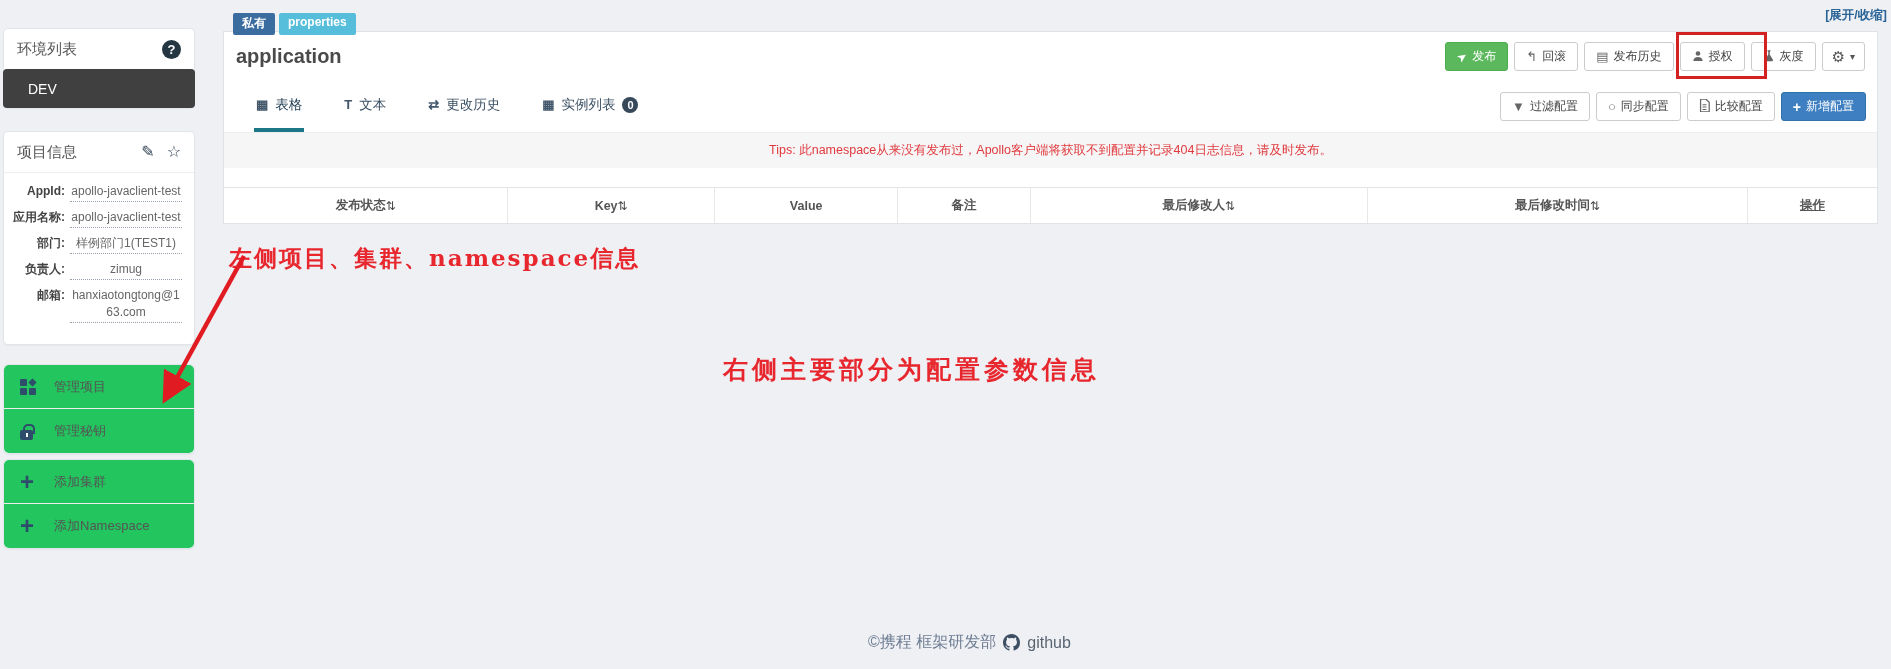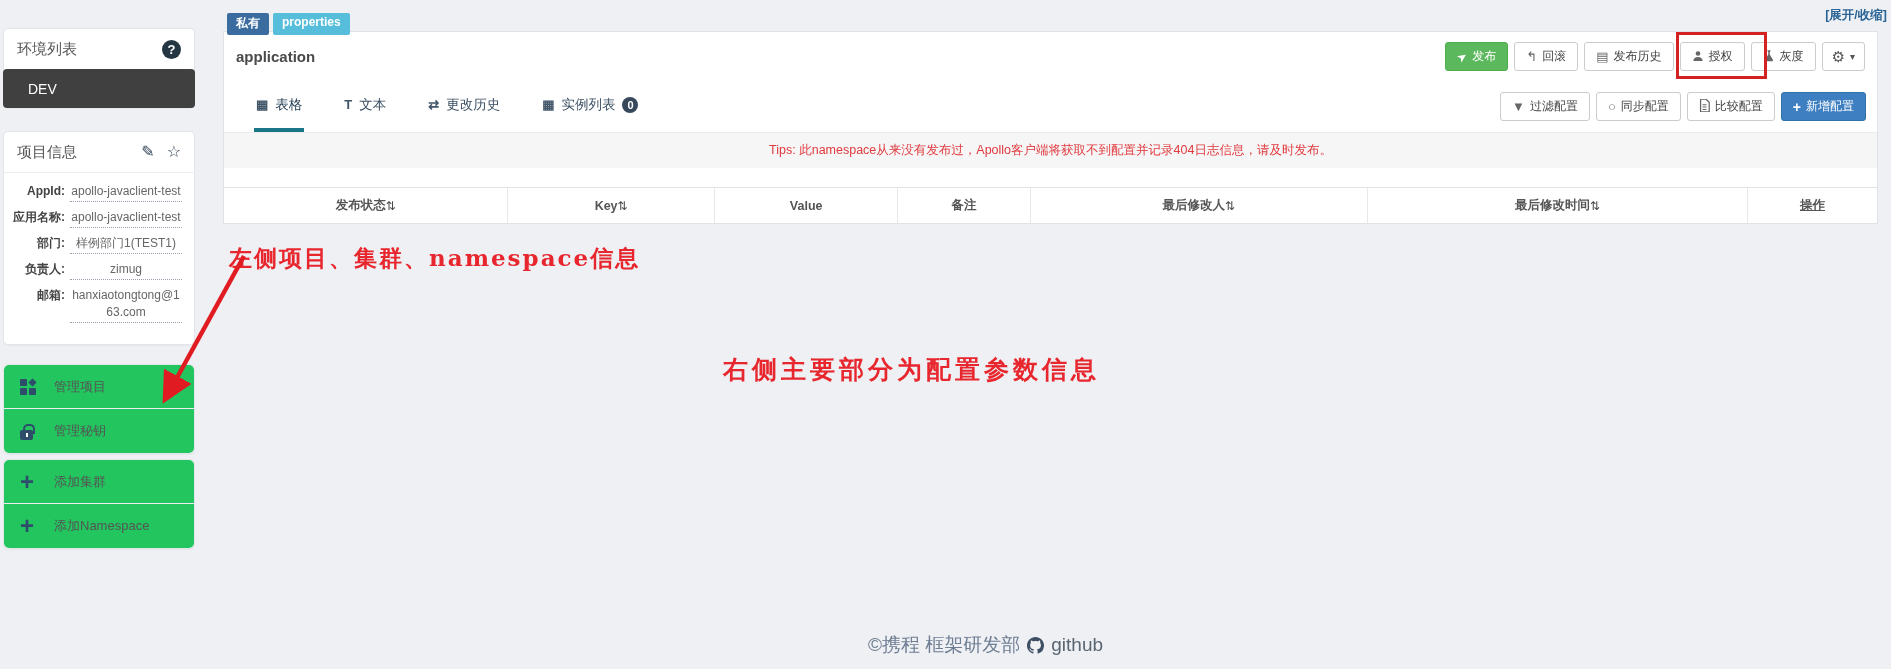--- a/index.html
+++ b/index.html
@@ -42,28 +42,28 @@
   .grid-icon span { background:#2e4d6b; border-radius:1px; }
   .grid-icon span:nth-child(2) { transform:rotate(45deg) scale(.85); }
   .lock-icon { position:relative; width:13px; height:10px; background:#2e4d6b; border-radius:2px; margin-top:7px; }
   .lock-icon::before { content:""; position:absolute; top:-6px; left:2.5px; width:8px; height:8px;
                        border:2px solid #2e4d6b; border-bottom:none; border-radius:5px 5px 0 0; }
   .lock-icon::after { content:""; position:absolute; top:3px; left:5.5px; width:2px; height:4px; background:#fff; }
   .plus-icon { font-size:24px; font-weight:bold; color:#2e4d6b; line-height:16px; }
 
   
   .main { position:absolute; left:223px; top:0; width:1655px; }
-  .badges { position:absolute; top:13px; left:4px; display:flex; gap:4px; z-index:2; }
+  .badges { position:absolute; top:13px; left:10px; display:flex; gap:4px; z-index:2; }
   .badge { color:#fff; font-weight:bold; font-size:12px; padding:2px 9px 3px; border-radius:2px; }
   .badge-private { background:#3a6c9f; }
   .badge-format { background:#56bddb; }
 
   .panel { position:absolute; top:31px; left:0; right:0; background:#fff; border:1px solid #dfe3e8; }
   .title-row { display:flex; align-items:center; height:49px; padding:0 12px; }
-  .page-title { font-size:15px; font-weight:bold; color:#4a4a4a; }
+  .page-title { font-size:20px; font-weight:bold; color:#4a4a4a; }
   .actions { margin-left:auto; display:flex; gap:6px; }
   .btn { display:inline-flex; align-items:center; gap:5px; height:29px; padding:0 11px; background:#fff;
          border:1px solid #ccc; border-radius:3px; font-size:12px; color:#444; cursor:pointer; white-space:nowrap; }
   .btn .ic { font-size:13px; color:#666; line-height:1; }
   .btn svg { fill:#666; }
   .btn-publish { background:#5cb85c; border-color:#4cae4c; color:#fff; }
   .btn-publish .ic { color:#fff; transform:rotate(-35deg); font-size:12px; }
   .btn-add { background:#3d7fc0; border-color:#3071a9; color:#fff; }
   .btn-add .ic { color:#fff; font-weight:bold; font-size:14px; }
   .btn-gear { padding:0 9px; }
@@ -94,21 +94,21 @@
   .red-rect { position:absolute; left:1676px; top:32px; width:91px; height:47px;
               border:3px solid #d32222; z-index:6; pointer-events:none; }
   .note { position:absolute; font-family:"DejaVu Serif", serif; font-weight:bold; color:#e8262d; z-index:5;
           pointer-events:none; white-space:nowrap; }
   .note-left { left:229px; top:243px; font-size:23px; letter-spacing:2px; }
   .note-right { left:723px; top:353px; font-size:25px; letter-spacing:4px; }
   .arrow-svg { position:absolute; left:140px; top:246px; z-index:5; pointer-events:none; }
 
   
   .footer { position:absolute; left:868px; top:632px; display:flex; align-items:center; gap:7px;
-            color:#6f7e93; font-size:19px; }
+            color:#6f7e93; font-size:16px; }
   .footer .octocat { display:flex; }
   .footer .octocat svg { fill:#3f4f63; }
   .gh-label { color:#5a6572; }
 </style>
 </head>
 <body>
 
 <div class="canvas">
 
   <a class="expand-link">[展开/收缩]</a>

